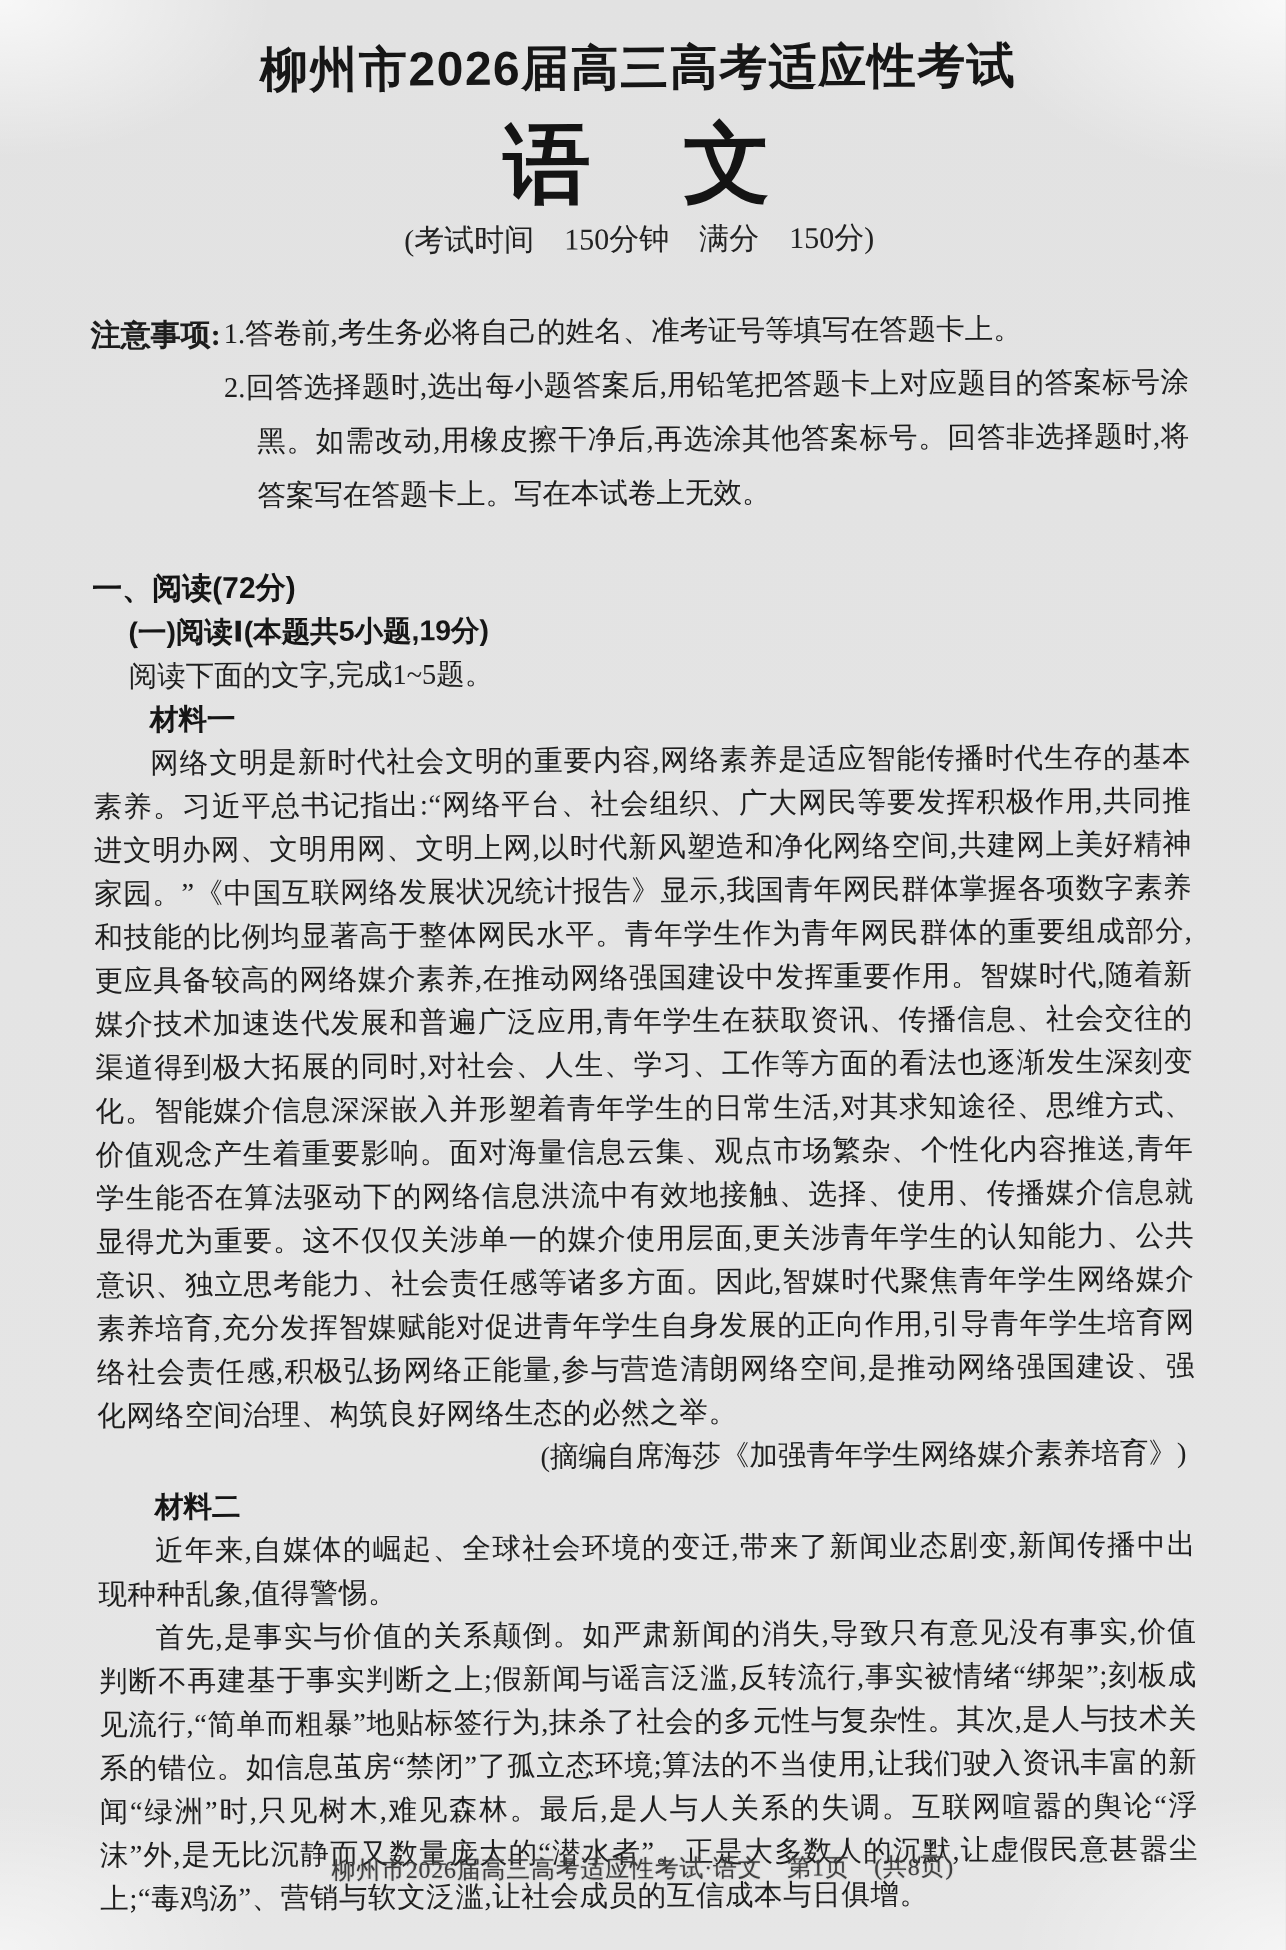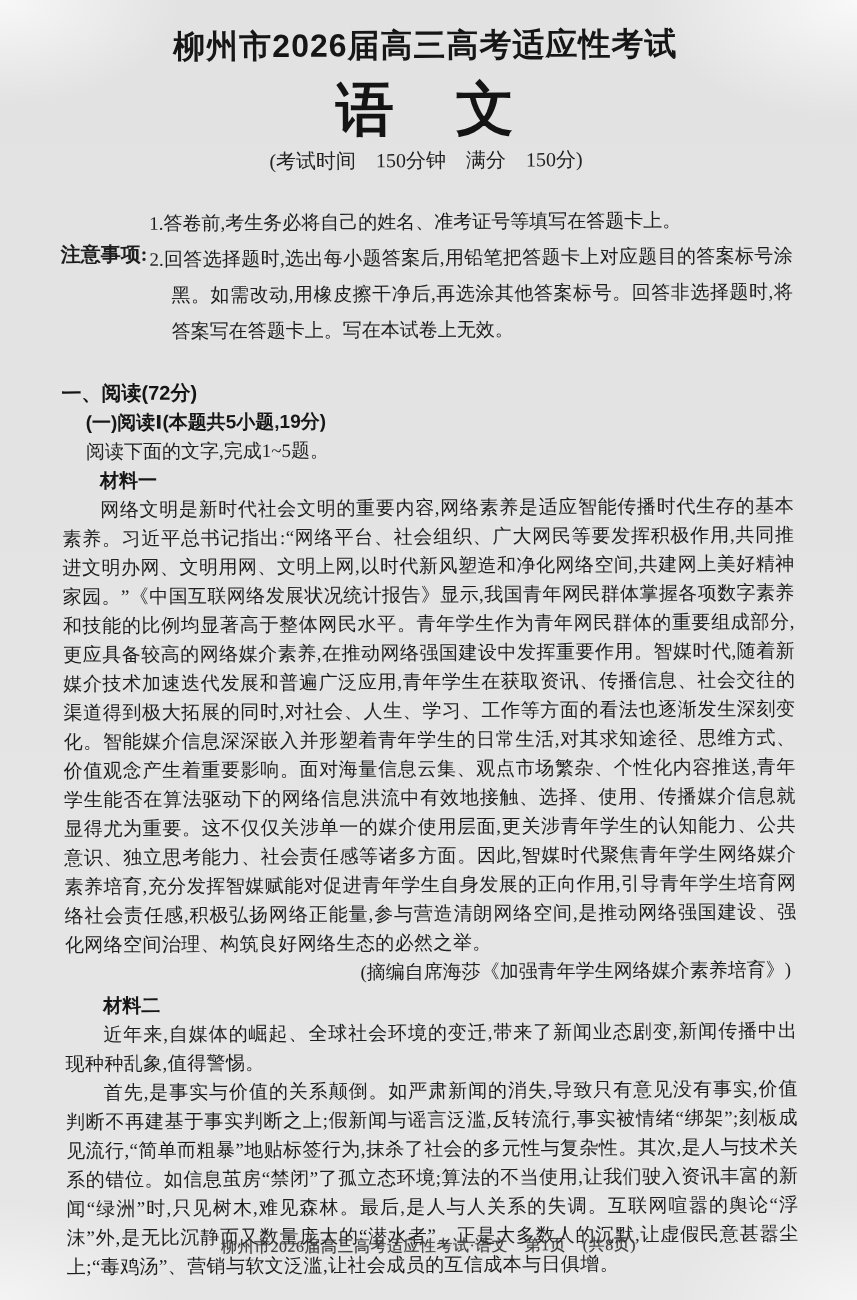--- a/index.html
+++ b/index.html
@@ -65,21 +65,20 @@
     line-height: 36px;
     margin-bottom: 28px;
     color: #1d1d1d;
   }
   .notice-label {
     font-family: Liberation Serif, serif;
     font-weight: bold;
     font-size: 20px;
     white-space: nowrap;
     margin-right: 2px;
-    margin-top: 30px;
   }
   .notice-items { flex: 1; }
   .notice-item { margin: 0; text-align: justify; }
   .hang {
     padding-left: 1.15em;
     text-indent: -1.15em;
   }
   .section-title {
     font-family: "Liberation Sans", "DejaVu Sans", sans-serif;
     font-weight: bold;

